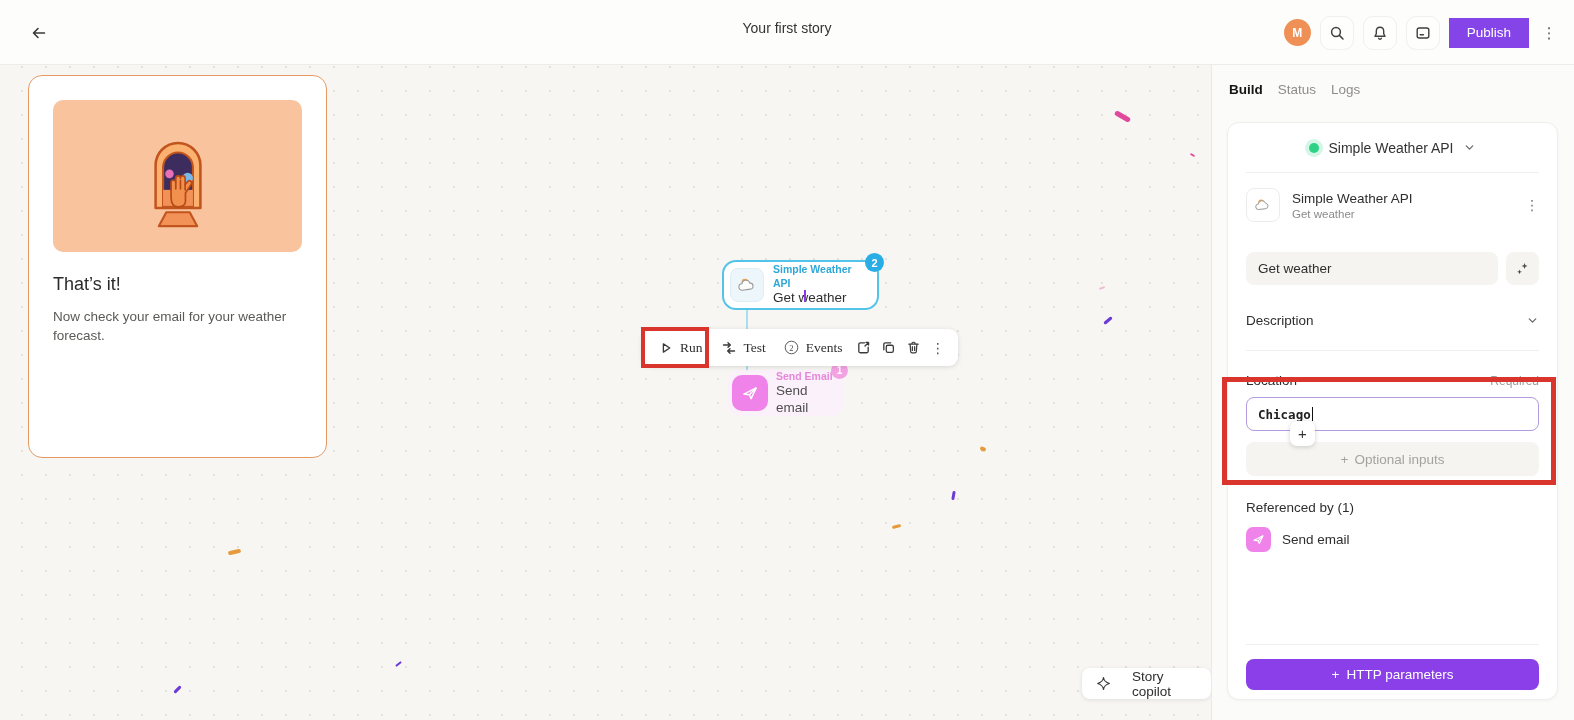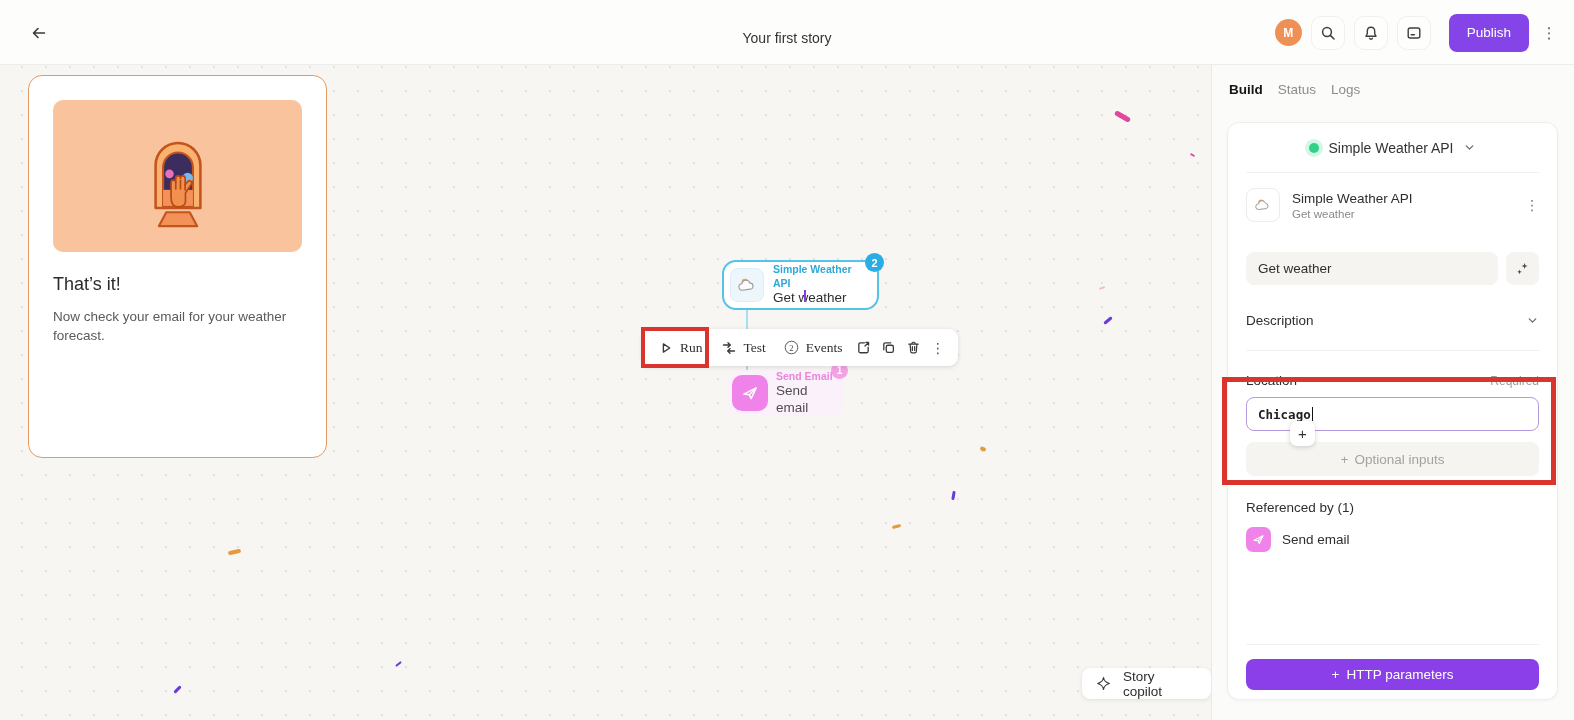--- a/index.html
+++ b/index.html
@@ -5,28 +5,28 @@
   * { box-sizing: border-box; margin: 0; padding: 0; }
   html,body { width:1574px; height:720px; }
   body { font-family:"Liberation Sans",sans-serif; background:#f7f6f3; position:relative; overflow:hidden; color:#2e2e2e; }
   .page { position:absolute; inset:0; }
 
   
   .header { position:absolute; top:0; left:0; width:1574px; height:65px; background:#fdfdfb;
             border-bottom:1px solid #ececea; z-index:20; }
   .back-btn { position:absolute; left:26px; top:20px; width:26px; height:26px; display:flex; align-items:center;
               justify-content:center; cursor:pointer; color:#3a3a3a; }
-  .hdr-title { position:absolute; left:0; right:0; top:30px; text-align:center; font-size:14px; color:#333; }
+  .hdr-title { position:absolute; left:0; right:0; top:20px; text-align:center; font-size:14px; color:#333; }
   .hdr-right { position:absolute; right:14px; top:0; height:65px; display:flex; align-items:center; gap:9px; }
   .avatar { width:27px; height:27px; border-radius:50%; background:#ef9157; color:#fff; font-size:12px; font-weight:bold;
             display:flex; align-items:center; justify-content:center; }
   .icon-btn { width:34px; height:34px; border:1px solid #f1f0ee; border-radius:10px; background:#fefefd;
               display:flex; align-items:center; justify-content:center; color:#3f3f3f; }
-  .publish-btn { height:38px; padding:0 18px; background:#8444e8; border-radius:8px; color:#fff; font-size:13.5px;
-                 display:flex; align-items:center; border:none;margin-left:9px; }
+  .publish-btn { height:30px; padding:0 18px; background:#8444e8; border-radius:0; color:#fff; font-size:13.5px;
+                 display:flex; align-items:center; border:none; }
   .kebab { width:22px; height:34px; display:flex; align-items:center; justify-content:center; color:#555; font-size:15px; letter-spacing:0; }
 
   
   .canvas { position:absolute; top:65px; left:0; width:1211px; height:655px; background-color:#f7f6f3;
             background-image:radial-gradient(circle,#e3e1dd 1.3px,transparent 1.5px); background-size:24px 24px;
             background-position:10px 14px; overflow:hidden; }
   .confetti { position:absolute; border-radius:3px; z-index:1; }
 
   
   .done-card { position:absolute; left:28px; top:10px; width:299px; height:383px; background:#fff;
@@ -65,21 +65,21 @@
   .tbar-btn { display:flex; align-items:center; gap:7px; height:100%; padding:0 9px; font-size:13.5px; color:#2e2e2e;font-family:Liberation Serif, serif; }
   .tbar-ico { width:30px; height:100%; display:flex; align-items:center; justify-content:center; color:#4a4a4a; }
   .circ-num { width:15px; height:15px; border:1.4px solid #4a4a4a; border-radius:50%; font-size:9.5px; display:flex;
               align-items:center; justify-content:center; color:#4a4a4a; }
 
   .red-box { position:absolute; border:4px solid #da352c; z-index:8; pointer-events:none; }
   .red-box-run { left:641px; top:262px; width:68px; height:41px; }
   .red-box-loc { left:1222px; top:377px; width:334px; height:108px; border-width:5px; z-index:30; }
 
   .copilot-btn { position:absolute; left:1082px; top:603px; height:31px; background:#fff; border-radius:8px;
-                 box-shadow:0 1px 4px rgba(0,0,0,.1); display:flex; align-items:center; gap:12px; padding:0 14px;
+                 box-shadow:0 1px 4px rgba(0,0,0,.1); display:flex; align-items:center; gap:21px; padding:0 14px;
                  font-size:13.5px; color:#2e2e2e; z-index:2; }
 
   
   .panel { position:absolute; top:65px; left:1211px; width:363px; height:655px; background:#fbfbf9;
            border-left:1px solid #eae9e7; z-index:5; }
   .tabs { position:absolute; left:17px; top:17px; display:flex; gap:15px; font-size:13.5px; }
   .tab { color:#8f8d8a; }
   .tab.active { color:#161616; font-weight:bold; }
   .panel-card { position:absolute; left:15px; top:57px; width:331px; height:578px; background:#fff;
                 border:1px solid #efeeec; border-radius:12px; box-shadow:0 1px 3px rgba(0,0,0,.04);

